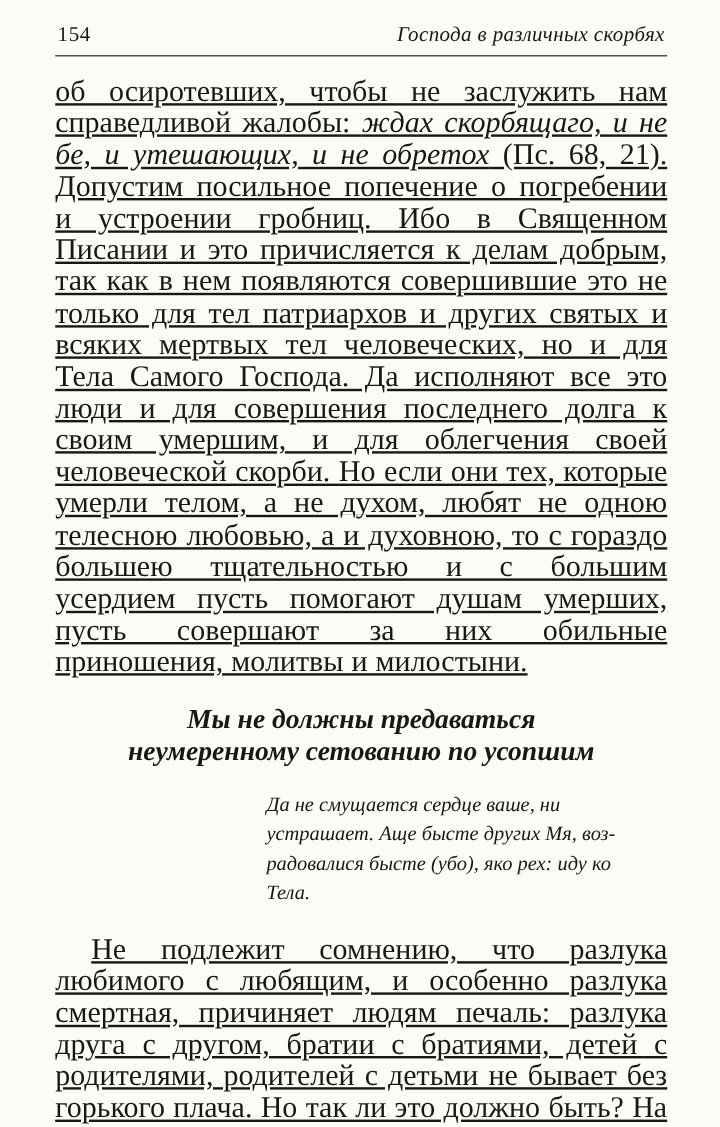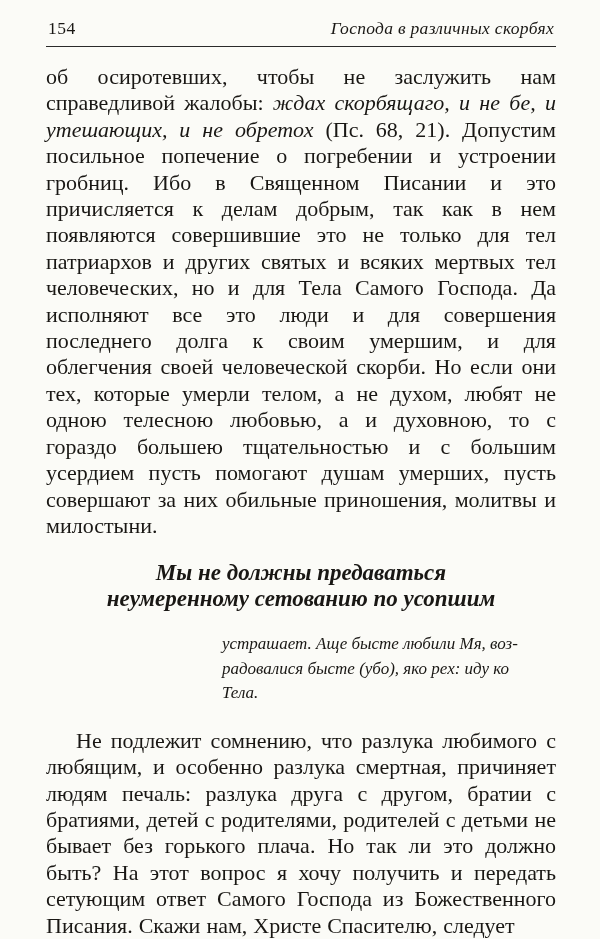--- a/index.html
+++ b/index.html
@@ -35,24 +35,25 @@
     font-weight: bold;
     font-weight: normal;
     letter-spacing: 0.3px;
   }
   .header-rule {
     border-bottom: 1.8px solid #2a2a2a;
     margin-bottom: 17px;
   }
   .body-text {
     margin: 0;
-    font-size: 22px;
+    font-size: 25px;
     line-height: 26.4px;
     text-align: justify;
     word-spacing: 0.5px;
+    text-decoration: underline;
   }
   .body-text .italic {
     font-style: italic;
   }
   .indented {
     text-indent: 30px;
   }
   .section-heading {
     margin: 21px 0 20px 0;
     text-align: center;
@@ -98,21 +99,22 @@
   <main class="content">
 
     <p class="body-text"><span>об осиротевших, чтобы не заслужить нам справедливой жалобы: </span><span class="italic">ждах скорбящаго, и не бе, и утешающих, и не обретох</span><span> (Пс. 68, 21). Допустим посильное попечение о погребении и устроении гробниц. Ибо в Священном Писании и это причисляется к делам добрым, так как в нем появляются совершившие это не только для тел патриархов и других святых и всяких мертвых тел человеческих, но и для Тела Самого Господа. Да исполняют все это люди и для совершения последнего долга к своим умершим, и для облегчения своей человеческой скорби. Но если они тех, которые умерли телом, а не духом, любят не одною телесною любовью, а и духовною, то с гораздо большею тщательностью и с большим усердием пусть помогают душам умерших, пусть совершают за них обильные приношения, молитвы и милостыни.</span></p>
 
     <h2 class="section-heading">
       <span class="heading-line">Мы не должны предаваться</span>
       <span class="heading-line">неумеренному сетованию по усопшим</span>
     </h2>
 
     <div class="epigraph">
-      <div class="epigraph-line">устрашает. Аще бысте любили Мя, воз-</div>
+      <div class="epigraph-line">Да не смущается сердце ваше, ни</div>
+      <div class="epigraph-line">устрашает. Аще бысте других Мя, воз-</div>
       <div class="epigraph-line">радовалися бысте (убо), яко рех: иду ко</div>
       <div class="epigraph-line">Тела.</div>
     </div>
 
     <p class="body-text indented after-epigraph">Не подлежит сомнению, что разлука любимого с любящим, и особенно разлука смертная, причиняет людям печаль: разлука друга с другом, братии с братиями, детей с родителями, родителей с детьми не бывает без горького плача. Но так ли это должно быть? На этот вопрос я хочу получить и передать сетующим ответ Самого Господа из Божественного Писания. Скажи нам, Христе Спасителю, следует</p>
 
   </main>
 </div>
 
 </body></html>

